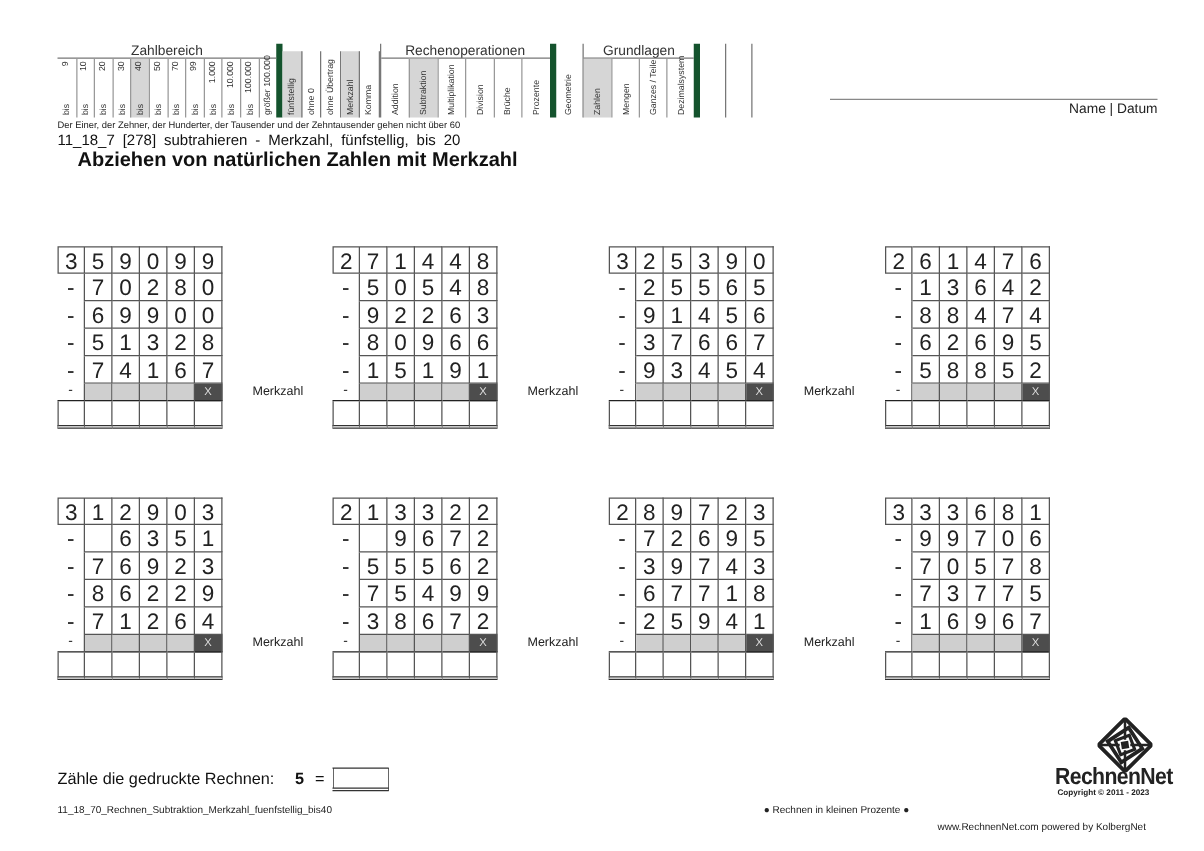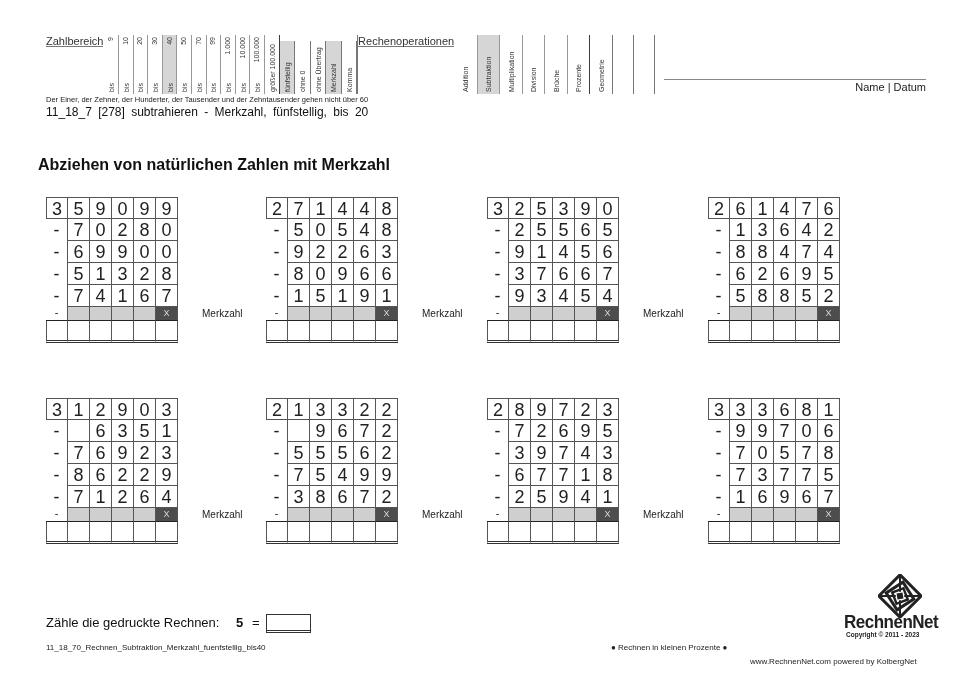--- a/index.html
+++ b/index.html
@@ -1,33 +1,33 @@
 <!DOCTYPE html>
 <html><head>
 <meta charset="utf-8">
 <style>
   * { box-sizing: border-box; margin: 0; padding: 0; }
   html, body { width: 963px; height: 681px; background: #ffffff; overflow: hidden; }
   body { position: relative; font-family: "Liberation Sans", sans-serif; color: #111; }
 
   
   .hdr { position: absolute; left: 46px; top: 35px; height: 59px; display: flex; }
-  .grp { display: flex; flex-direction: row; border-right: 1px solid #14532d; }
+  .grp { display: flex; flex-direction: column; border-right: 5px solid #14532d; }
   .grp-title { height: 12px; font-size: 11px; line-height: 12px; text-align: center; color: #333; border-bottom: 1px solid #777; }
   .grp-cols { display: flex; flex: 1; }
   .hc { width: 14.6px; border-left: 1px solid #999; position: relative; }
   .hc:first-child { border-left: none; }
   .hc.shaded { background: #d6d6d6; }
   .vlabel { position: absolute; left: 50%; bottom: 2px; width: 0; height: 0; }
   .vlabel span { position: absolute; left: 0; bottom: 0; font-size: 7px; color: #333; white-space: nowrap; transform: rotate(-90deg); transform-origin: left bottom; display: block; margin-left: 4px; }
   .single { border-right: 1px solid #777; position: relative; }
 
   .note { position: absolute; left: 46px; top: 95px; font-size: 7.5px; color: #222; }
   .subline { position: absolute; left: 46px; top: 105px; font-size: 12px; color: #111; word-spacing: 3px; }
-  .title { position: absolute; left: 38px; top: 120px; font-size: 16px; font-weight: bold; color: #111; margin-top: 36px; }
+  .title { position: absolute; left: 62px; top: 120px; font-size: 16px; font-weight: bold; color: #111; }
 
   .name-line { position: absolute; left: 664px; top: 79px; width: 262px; border-top: 1px solid #888; }
   .name-label { position: absolute; right: 37px; top: 81px; font-size: 11px; color: #222; margin-left: 12px; }
 
   
   .problem { position: absolute; width: 134px; }
   .row { display: flex; height: 22px; }
   .cell { width: 22px; height: 22px; font-size: 18px; line-height: 22px; text-align: center; color: #222; }
   .row.top .cell { border: 1px solid #555; border-left-width: 0; }
   .row.top .cell:first-child { border-left-width: 1px; }
@@ -214,20 +214,45 @@
             <span>Prozente</span>
           </div>
         </div>
       </div>
     </div>
     <div class="hc single" style="height: 100%; width: 22.5px; border-left: none;">
       <div class="vlabel">
         <span>Geometrie</span>
       </div>
     </div>
+    <div class="grp">
+      <div class="grp-title">Grundlagen</div>
+      <div class="grp-cols">
+        <div class="hc shaded" style="height: 100%; width: 22px;">
+          <div class="vlabel">
+            <span>Zahlen</span>
+          </div>
+        </div>
+        <div class="hc" style="height: 100%; width: 22px;">
+          <div class="vlabel">
+            <span>Mengen</span>
+          </div>
+        </div>
+        <div class="hc" style="height: 100%; width: 22px;">
+          <div class="vlabel">
+            <span>Ganzes / Teile</span>
+          </div>
+        </div>
+        <div class="hc" style="height: 100%; width: 22px;">
+          <div class="vlabel">
+            <span>Dezimalsystem</span>
+          </div>
+        </div>
+      </div>
+    </div>
     <div class="single" style="width: 21px;"></div>
     <div class="single" style="width: 21px;"></div>
   </div>
 
 <div class="note">Der Einer, der Zehner, der Hunderter, der Tausender und der Zehntausender gehen nicht über 60</div>
 <div class="subline">11_18_7   [278]   subtrahieren - Merkzahl, fünfstellig, bis 20</div>
 <div class="title">Abziehen von natürlichen Zahlen mit Merkzahl</div>
 
 <div class="name-line"></div>
 <div class="name-label">Name | Datum</div>

